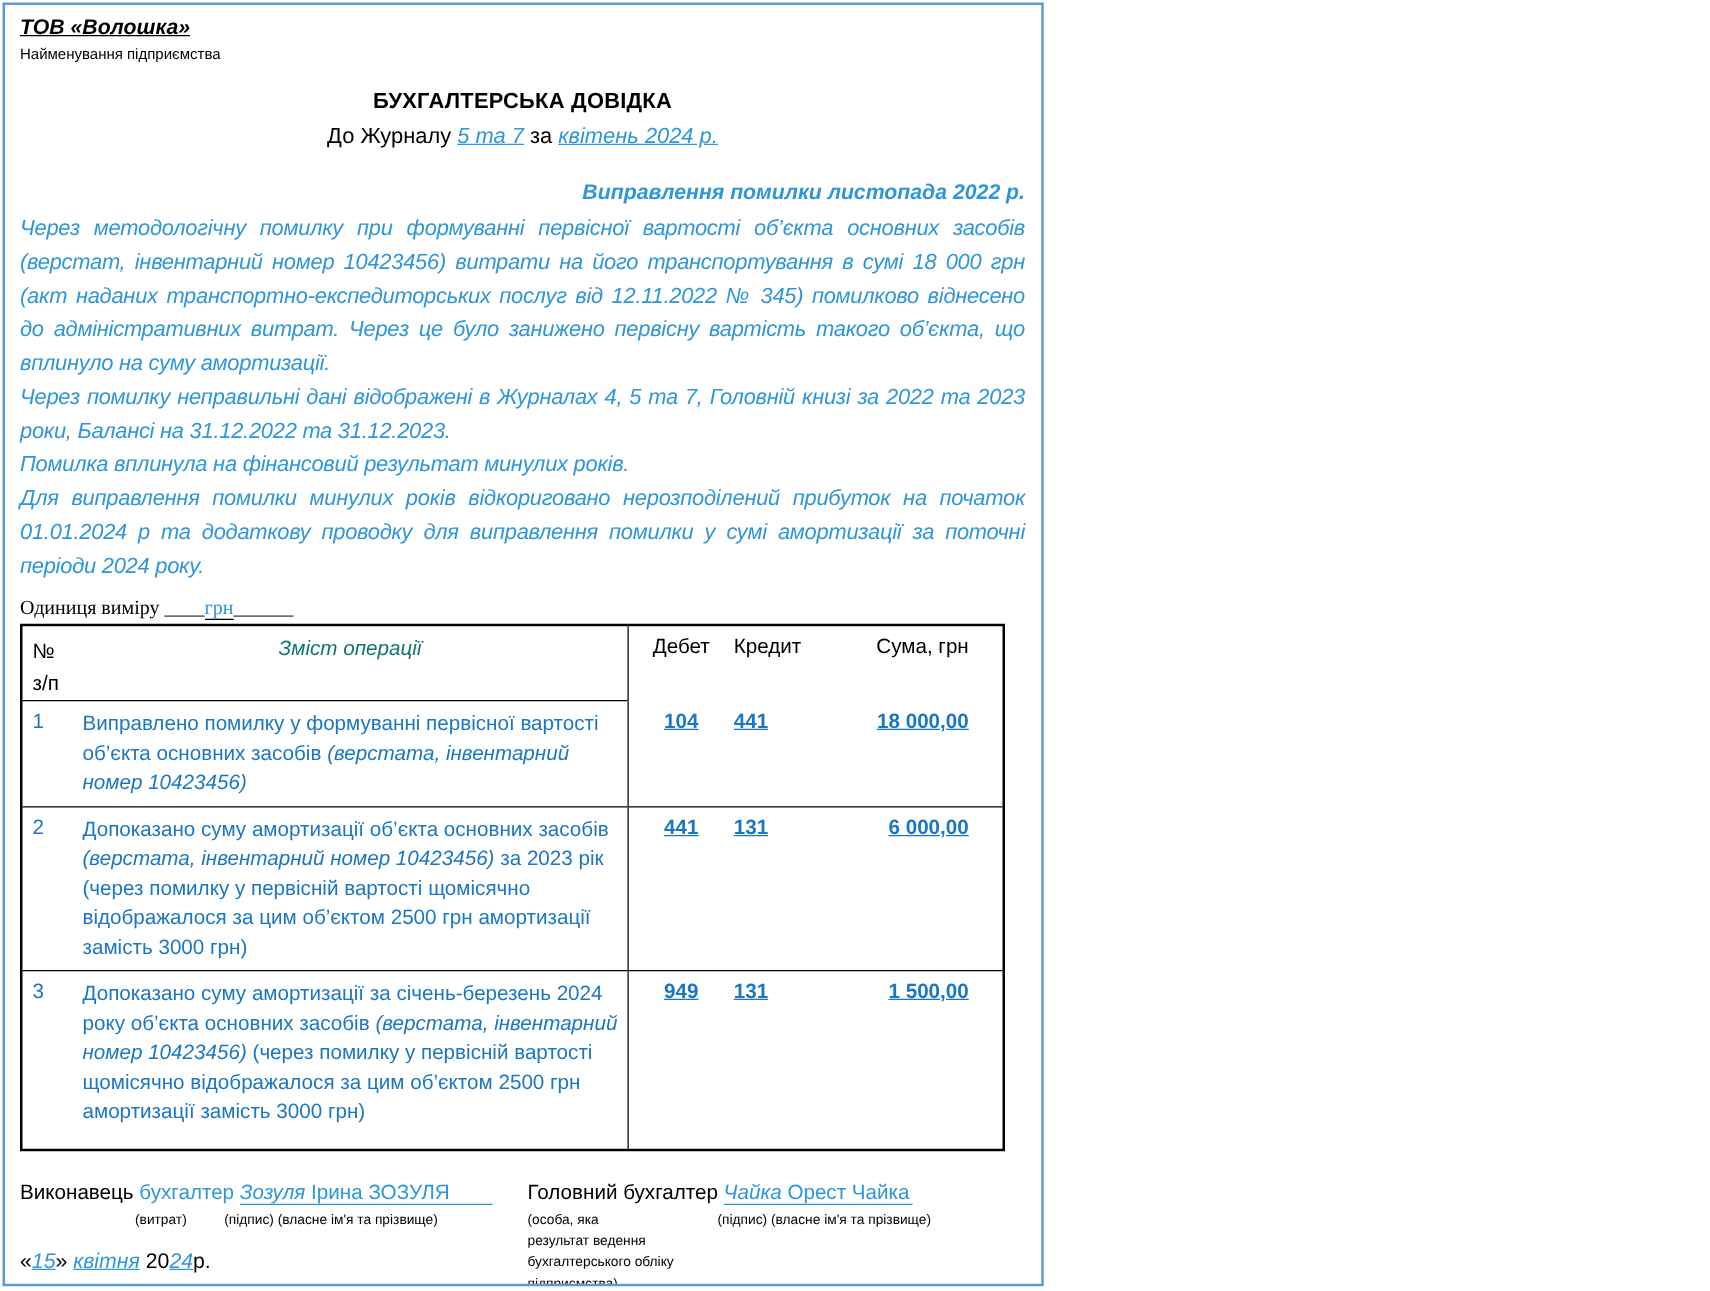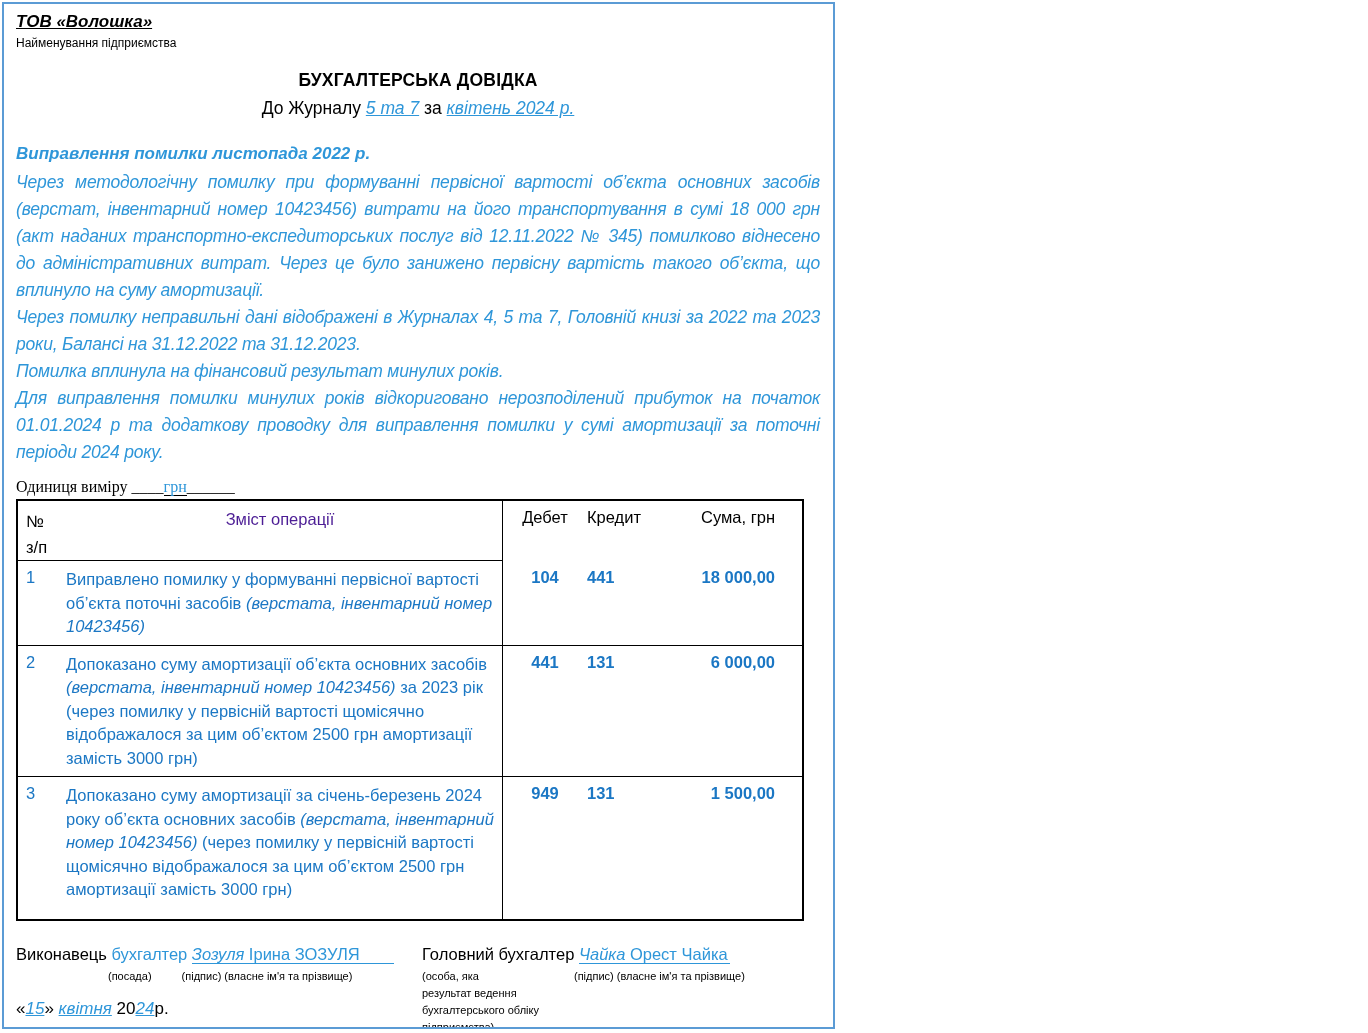--- a/index.html
+++ b/index.html
@@ -21,21 +21,21 @@
     color: #000000; text-decoration: underline;
   }
   .company-label { font-size: 12px; margin-top: 4px; }
   .title-block { text-align: center; margin-top: 20px; }
   .doc-title { font-size: 17.5px; font-weight: bold; letter-spacing: 0.2px; }
   .doc-subtitle { font-size: 17.5px; font-weight: normal; margin-top: 7px; }
   .blue-fill {
     color: #2E96D9; font-style: italic; text-decoration: underline;
   }
   .correction-heading {
-    text-align: left; margin-top: 25px;
+    text-align: right; margin-top: 25px;
     font-size: 17px; font-weight: bold; font-style: italic; color: #2E96D9;
   }
   
   .body-text { margin-top: 5px; }
   .body-text p {
     margin: 0; font-size: 17.5px; font-style: italic; color: #2E96D9;
     line-height: 27px; text-align: justify; letter-spacing: -0.2px;
   }
   
   .unit-line { margin-top: 12px; font-size: 16px; color: #000; font-family: Liberation Serif, serif; }
@@ -47,27 +47,27 @@
   .t-left { width: 484px; display: flex; }
   .t-header .t-left { border-bottom: 1.5px solid #000; }
   .t-right {
     flex: 1; border-left: 1.5px solid #000;
     display: flex; align-items: flex-start; padding-top: 7px;
   }
   .t-num { width: 48px; padding: 7px 0 0 8px; font-size: 16.5px; }
   .t-header .t-num { color: #000; line-height: 26px; }
   .data .t-num { color: #1B77C4; }
   .t-content { flex: 1; padding: 7px 8px 6px 0; font-size: 16.5px; line-height: 23.5px; }
-  .t-header .t-content { text-align: center; color: #4c1d95; }
+  .t-header .t-content { text-align: center; color: #0f766e; font-style: italic; }
   .data .t-content { color: #1B77C4; }
   .seg-italic { font-style: italic; }
   .cell-debit  { width: 84px; text-align: center; font-size: 16.5px; }
   .cell-credit { width: 82px; text-align: left; font-size: 16.5px; }
   .cell-sum    { flex: 1; text-align: right; padding-right: 27px; font-size: 16.5px; }
-  .data .cell-debit, .data .cell-credit, .data .cell-sum { font-weight: bold; color: #1B77C4; }
+  .data .cell-debit, .data .cell-credit, .data .cell-sum { font-weight: bold; color: #1B77C4; text-decoration: underline; }
   .row-1 .t-left, .row-1 .t-right { min-height: 66px; }
   .row-2 .t-left, .row-2 .t-right { min-height: 124px; }
   .row-3 .t-left, .row-3 .t-right { min-height: 142px; }
   .t-header .t-left, .t-header .t-right { min-height: 55px; }
   
   .footer { display: flex; margin-top: 24px; }
   .sig-left { width: 404px; }
   .sig-right { flex: 1; padding-left: 2px; }
   .sig-line { font-size: 16.5px; white-space: nowrap; }
   .sig-blue { color: #2E96D9; }
@@ -129,21 +129,21 @@
         <span class="cell-debit">Дебет</span>
         <span class="cell-credit">Кредит</span>
         <span class="cell-sum">Сума, грн</span>
       </div>
     </div>
 
     <div class="t-row data row-1">
       <div class="t-left">
         <div class="t-num">1</div>
         <div class="t-content">
-          <span>Виправлено помилку у формуванні первісної вартості об’єкта поточні засобів </span><span class="seg-italic">(верстата, інвентарний номер 10423456)</span><span></span>
+          <span>Виправлено помилку у формуванні первісної вартості об’єкта основних засобів </span><span class="seg-italic">(верстата, інвентарний номер 10423456)</span><span></span>
         </div>
       </div>
       <div class="t-right">
         <span class="cell-debit">104</span>
         <span class="cell-credit">441</span>
         <span class="cell-sum">18 000,00</span>
       </div>
     </div>
 
     <div class="t-row data row-2">
@@ -176,21 +176,21 @@
 
   </div>
 
   <div class="footer">
 
     <div class="sig-left">
       <div class="sig-line">
         <span>Виконавець </span><span class="sig-blue">бухгалтер </span><span class="sig-underline"><span class="sig-ital">Зозуля</span><span>  Ірина ЗОЗУЛЯ</span></span>
       </div>
       <div class="sig-labels">
-        <span class="lab-posada">(посада)</span>
+        <span class="lab-posada">(витрат)</span>
         <span class="lab-pidpys">(підпис) (власне ім'я та прізвище)</span>
       </div>
     </div>
 
     <div class="sig-right">
       <div class="sig-line">
         <span>Головний бухгалтер </span><span class="sig-underline short"><span class="sig-ital">Чайка</span><span>  Орест Чайка</span></span>
       </div>
       <div class="sig-labels">
         <span class="lab-stack">

